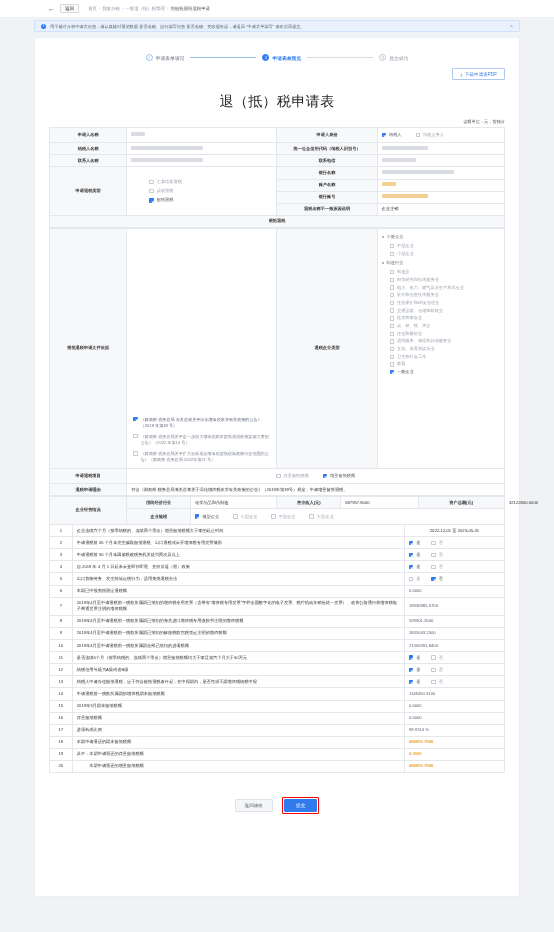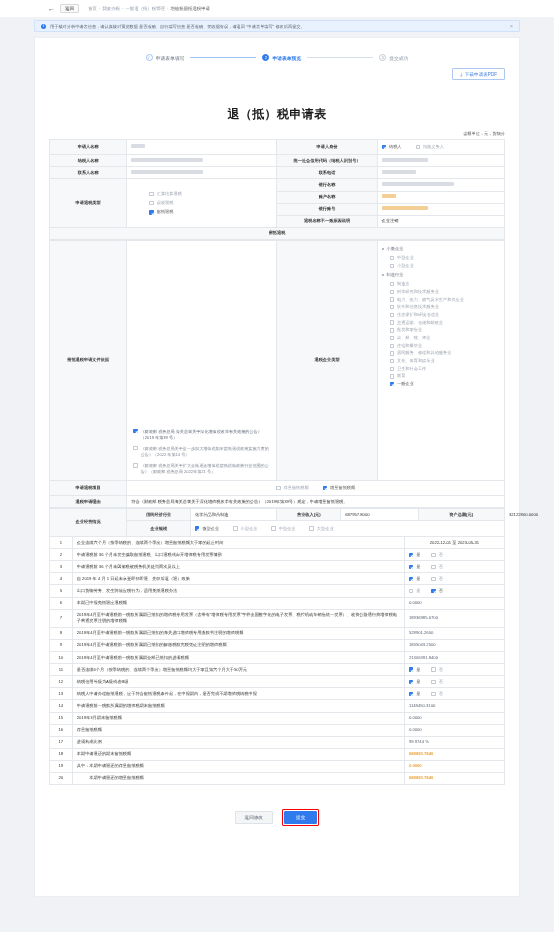--- a/index.html
+++ b/index.html
@@ -58,21 +58,21 @@
   .step-line{ width:66px; height:0.8px; background:#d7dde6; margin:0 6px; }
   .step-line.blue{ background:#9dc0f0; }
   
   .dl-row{ display:flex; justify-content:flex-end; margin:7px 0 4px 0; }
   .dl-btn{
     border:1px solid #adc9f2; color:#3b7ae0; background:#fff; border-radius:1px;
     font-size:4.6px; padding:2.5px 7px; display:flex; align-items:center; gap:2.5px;
   }
   .dl-ico{ font-size:5px; line-height:1; }
   
-  .form-title{ text-align:center; font-size:12px; font-weight:bold; color:#1b1b1b; margin:26px 0 8px 0; letter-spacing:0.4px;}
+  .form-title{ text-align:center; font-size:14px; font-weight:normal; color:#1b1b1b; margin:13px 0 8px 0; letter-spacing:0.4px;}
   .unit-row{ text-align:right; font-size:4.2px; color:#555; margin-bottom:3px; }
   
   table.frm{ width:100%; border-collapse:collapse; table-layout:fixed; }
   table.frm td{
     border:0.6px solid #e4e7ec; padding:2.5px 4px; font-size:4.2px; vertical-align:middle;
     color:#333; line-height:1.45;
   }
   td.lbl{ background:#f7f8fa; text-align:center; color:#3c4350; font-weight:bold; }
   td.val{ background:#fff; }
   .blur{

